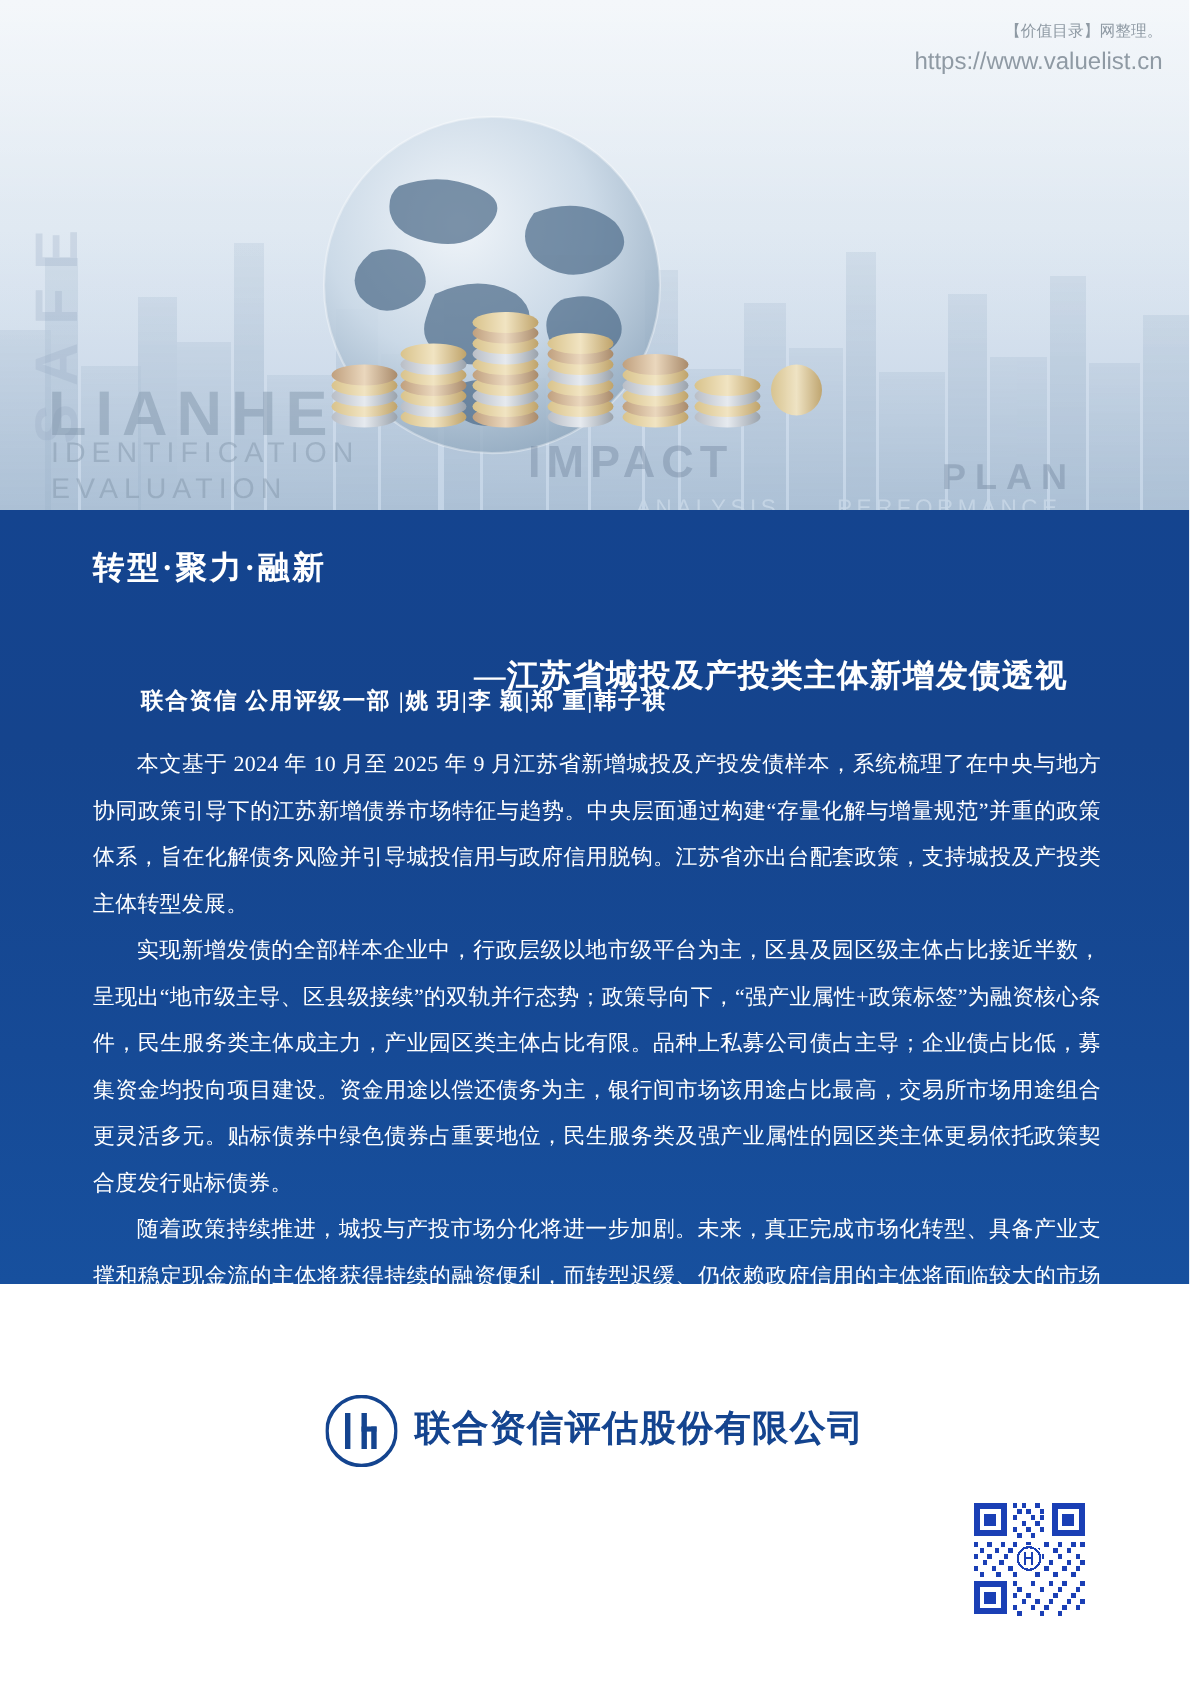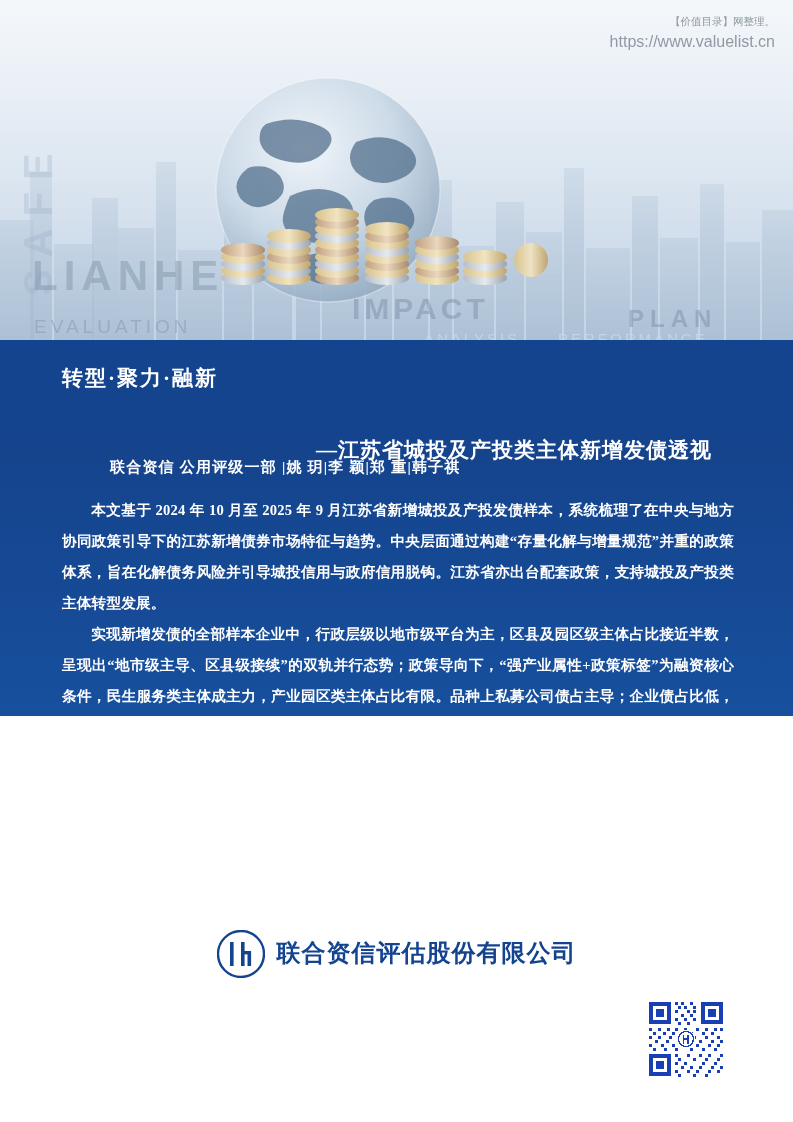--- a/index.html
+++ b/index.html
@@ -107,21 +107,21 @@
   }
   .stamp .l1 { font-size: 10.5px; }
   .stamp .l2 { font-size: 16px; }
 
   
   .panel {
     position: absolute;
     left: 0;
     top: 340px;
     width: 793px;
-    height: 376px;
+    height: 516px;
     background: linear-gradient(180deg, #14448f 0%, #15448d 30%, #164a96 70%, #17509e 100%);
     color: #ffffff;
   }
   .title-main {
     position: absolute;
     left: 62px;
     top: 24px;
     font-size: 21px;
     font-weight: 700;
     letter-spacing: 2px;
@@ -134,39 +134,39 @@
     top: 64px;
     font-size: 21px;
     font-weight: 700;
     letter-spacing: 1px;
     color: #ffffff;
     font-family: "Liberation Serif", serif;
     margin-top: 32px;
   }
   .byline {
     position: absolute;
-    left: 110px;
+    left: 94px;
     top: 118px;
     font-size: 15px;
     font-weight: 700;
     letter-spacing: 1.2px;
     color: #ffffff;
   }
   .abstract {
     position: absolute;
     left: 62px;
     top: 155px;
     width: 672px;
     font-size: 14.6px;
     line-height: 31px;
     letter-spacing: 0.2px;
     color: #ffffff;
     text-align: justify;
     text-justify: inter-ideograph;
-    font-weight: 700;
+    font-weight: 400;
   }
   .abstract p {
     margin: 0;
     text-indent: 2em;
   }
 
   
   .logo-block {
     position: absolute;
     left: 0;
@@ -352,20 +352,21 @@
             <ellipse cx="22" cy="71" rx="22" ry="7" fill="url(#c1)"></ellipse>
           </g>
 
           <circle cx="316" cy="74" r="17" fill="url(#c1)" opacity="0.95"></circle>
         </g>
       </svg>
     </div>
 
     <div class="wm safe">SAFE</div>
     <div class="wm lianhe">LIANHE</div>
+    <div class="wm ident">IDENTIFICATION</div>
   </div>
 
   <div class="wm eval" style="position:absolute;">EVALUATION</div>
   <div class="wm impact" style="position:absolute;">IMPACT</div>
   <div class="wm plan" style="position:absolute;">PLAN</div>
   <div class="wm analysis" style="position:absolute;text-decoration:underline;">ANALYSIS</div>
   <div class="wm performance" style="position:absolute;">PERFORMANCE</div>
   <div class="wm cost" style="position:absolute;">COST</div>
   <div class="wm opportunity" style="position:absolute;">OPPORTUNITY</div>
   <div class="wm strategic" style="position:absolute;">STRATEGIC</div>

